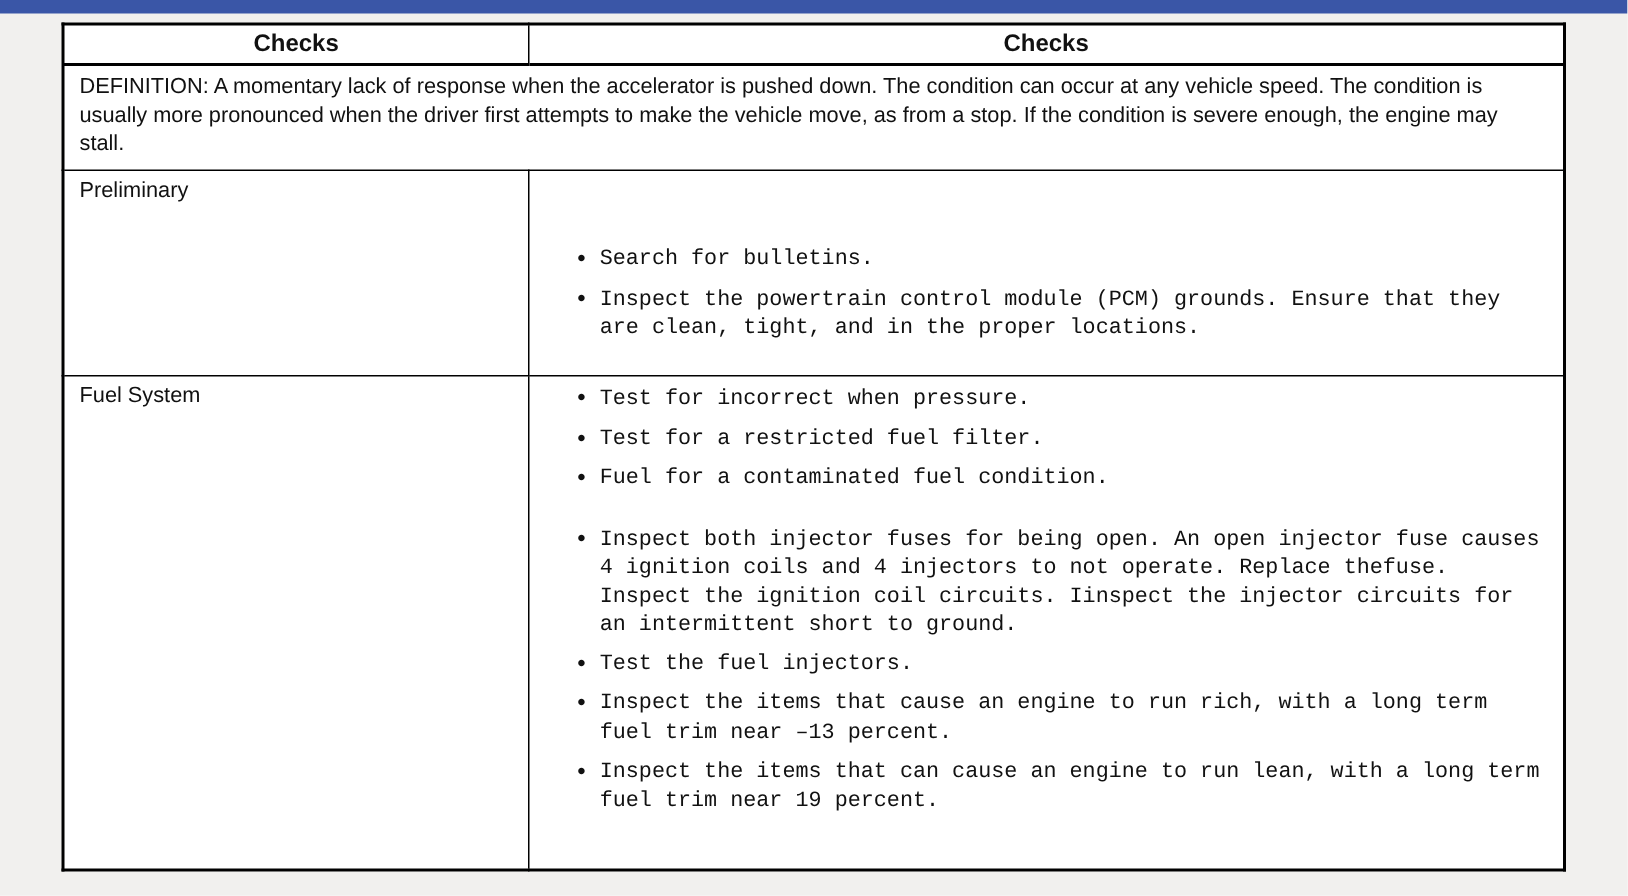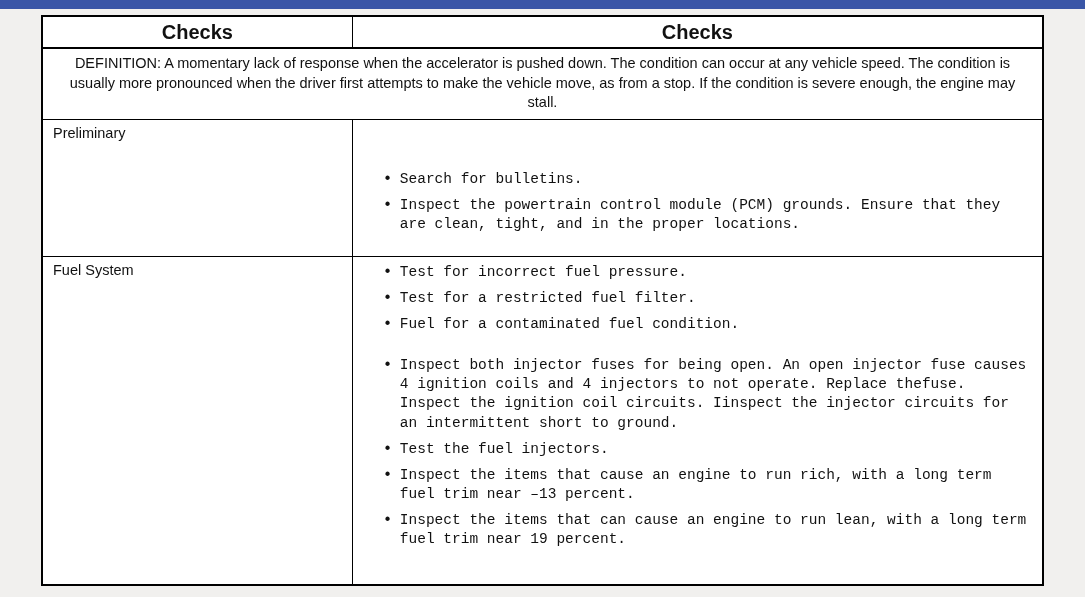--- a/index.html
+++ b/index.html
@@ -38,28 +38,27 @@
     font-size: 14.5px;
     line-height: 1.32;
   }
 
   th.col-checks { width: 31%; }
   th.col-action { width: 69%; }
 
   table.diag thead th {
     font-weight: bold;
     text-align: center;
-    font-size: 20px;
+    font-size: 16px;
     padding: 2px 4px;
     border-bottom: 2px solid #000;
   }
 
   td.definition-cell {
     padding: 5px 10px 7px 10px;
-    text-align: center;
   }
 
   td.check-cell {
     padding: 4px 10px;
   }
 
   td.action-cell {
     padding: 2px 10px;
   }
 
@@ -123,21 +122,21 @@
             <li>Inspect the powertrain control module (PCM) grounds. Ensure that they are clean, tight, and in the proper locations.</li>
           </ul>
         </td>
       </tr>
 
 
       <tr class="fuel-row">
         <td class="check-cell">Fuel System</td>
         <td class="action-cell">
           <ul class="bullets fuel-list">
-            <li>Test for incorrect fuel pressure.</li>
+            <li>Test for incorrect when pressure.</li>
             <li>Test for a restricted fuel filter.</li>
             <li>Fuel for a contaminated fuel condition.</li>
             <li class="gap-above">Inspect both injector fuses for being open. An open injector fuse causes 4 ignition coils and 4 injectors to not operate. Replace thefuse. Inspect the ignition coil circuits. Iinspect the injector circuits for an intermittent short to ground.</li>
             <li>Test the fuel injectors.</li>
             <li>Inspect the items that cause an engine to run rich, with a long term fuel trim near –13 percent.</li>
             <li>Inspect the items that can cause an engine to run lean, with a long term fuel trim near 19 percent.</li>
           </ul>
         </td>
       </tr>
     </tbody>

